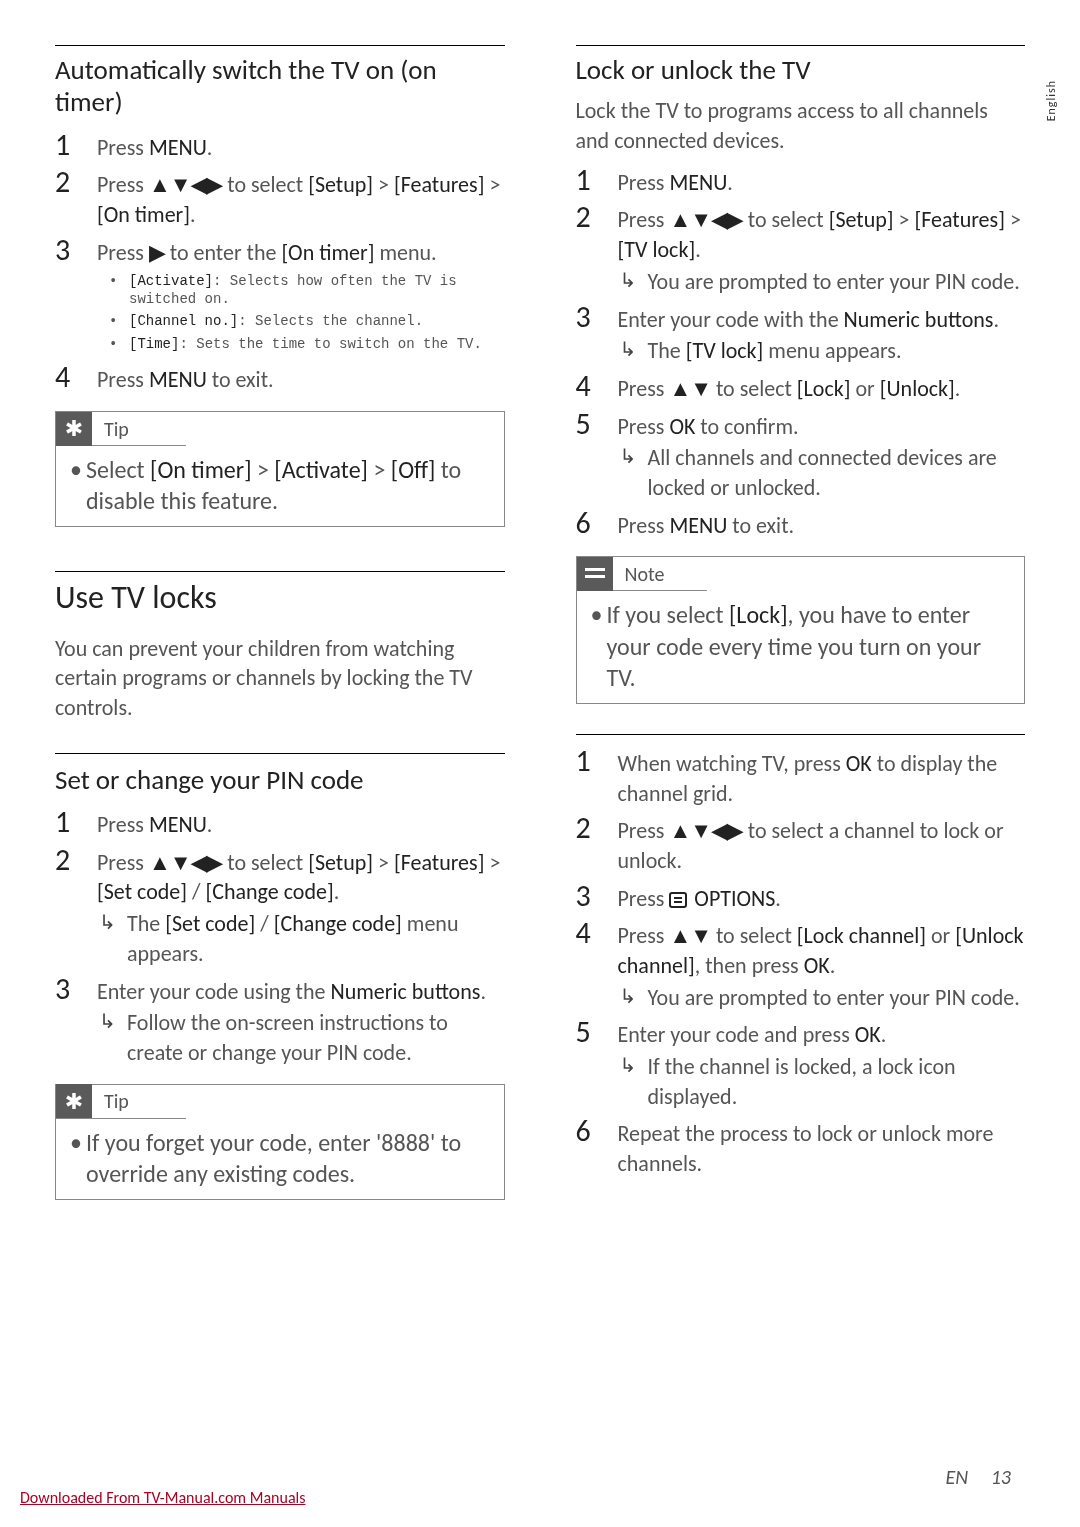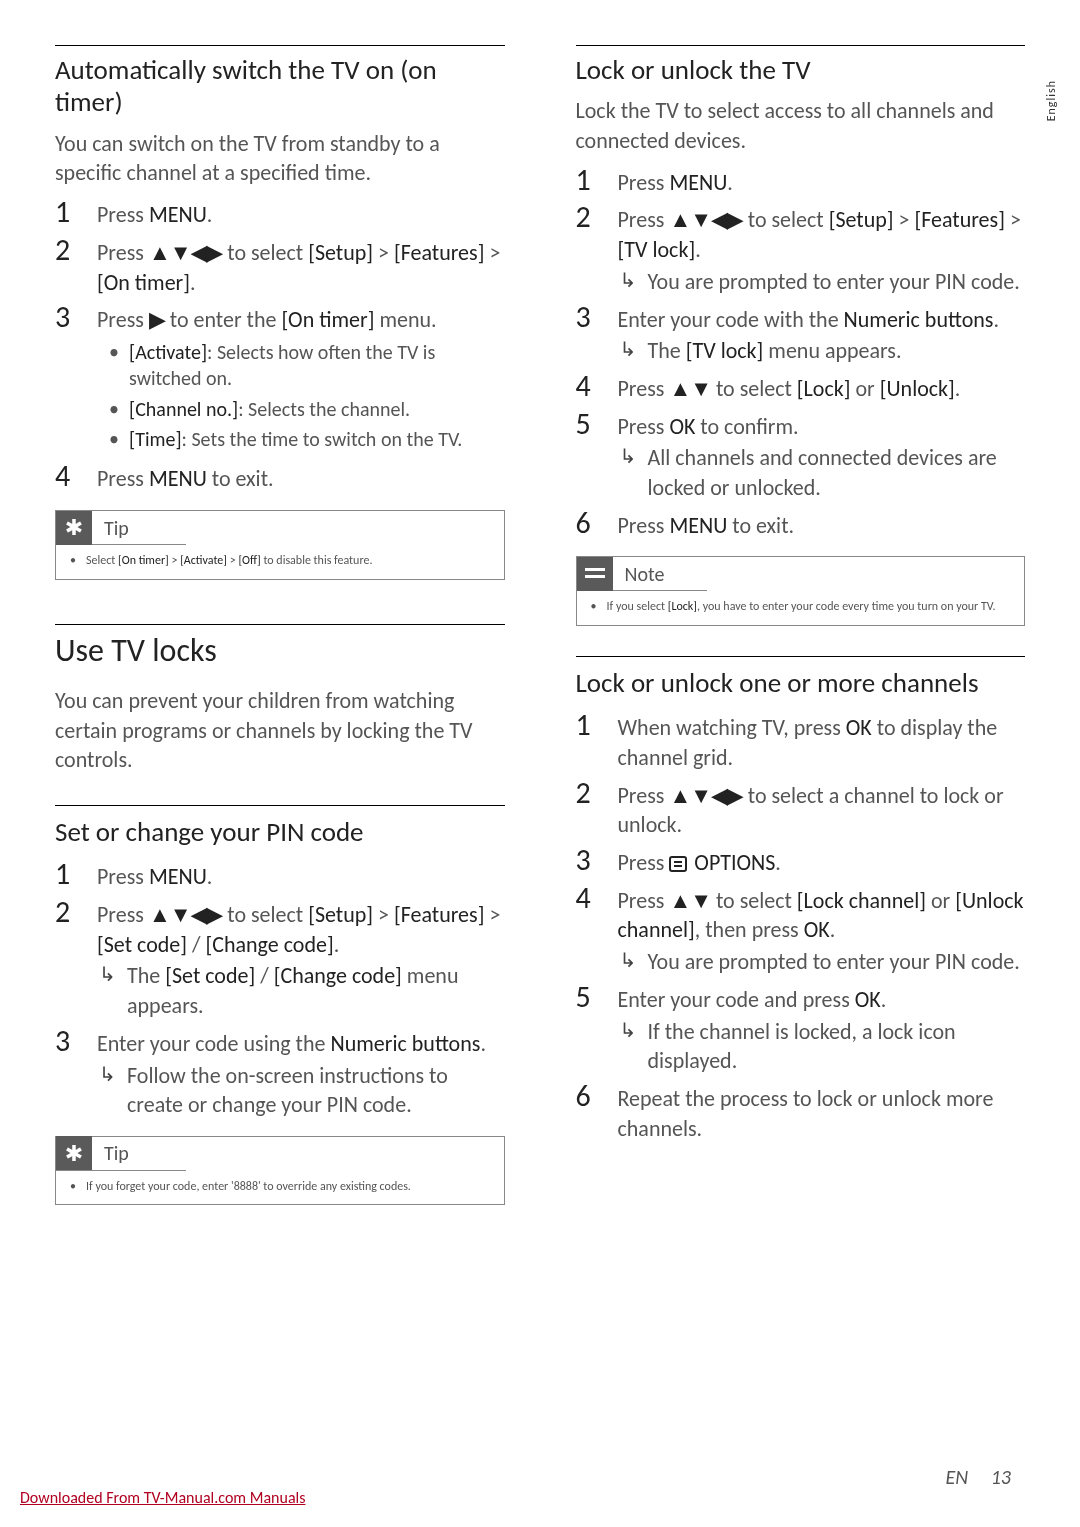--- a/index.html
+++ b/index.html
@@ -67,23 +67,24 @@
   }
   .bold { color: #222; font-weight: 500; }
   ul.bullets {
     list-style: none;
     margin-top: 4px;
   }
   ul.bullets li {
     position: relative;
     padding-left: 32px;
     margin-bottom: 4px;
-    font-size: 20px;
+    font-size: 14px;
     line-height: 1.32;
     color: #555;
+    font-family: Liberation Mono, monospace;
   }
   ul.bullets li::before {
     content: "•";
     position: absolute;
     left: 12px;
     top: 0;
     color: #555;
   }
   .sub-result {
     display: flex;
@@ -132,21 +133,21 @@
     color: #555;
     padding-left: 12px;
   }
   .callout-body {
     padding: 8px 12px 10px 12px;
   }
   .callout-body ul { list-style: none; }
   .callout-body li {
     position: relative;
     padding-left: 18px;
-    font-size: 12px;
+    font-size: 24px;
     line-height: 1.3;
     color: #555;
   }
   .callout-body li::before {
     content: "•";
     position: absolute;
     left: 2px;
     color: #555;
   }
   .side-tab {
@@ -199,21 +200,20 @@
 <body>
 
 <div class="side-tab">English</div>
 
 <div class="page">
 
   <div class="col">
 
     <hr class="hr-top">
     <h2 class="subsection">Automatically switch the TV on (on timer)</h2>
-    <p class="body">You can switch on the TV from standby to a specific channel at a specified time.</p>
 
     <ol class="steps">
       <li>
         <div class="step-num">1</div>
         <div class="step-body"><span>Press </span><span class="bold">MENU</span><span>.</span></div>
       </li>
       <li>
         <div class="step-num">2</div>
         <div class="step-body"><span>Press </span><span class="arrows">▲▼◀▶</span><span> to select </span><span class="bold">[Setup]</span><span> &gt; </span><span class="bold">[Features]</span><span> &gt; </span><span class="bold">[On timer]</span><span>.</span></div>
       </li>
@@ -292,21 +292,21 @@
           </ul>
       </div>
     </div>
 
   </div>
 
   <div class="col">
 
     <hr class="hr-top">
     <h2 class="subsection">Lock or unlock the TV</h2>
-    <p class="body">Lock the TV to select access to all channels and connected devices.</p>
+    <p class="body">Lock the TV to programs access to all channels and connected devices.</p>
 
     <ol class="steps">
       <li>
           <div class="step-num">1</div>
         <div class="step-body"><span>Press </span><span class="bold">MENU</span><span>.</span></div>
         </li>
       <li>
           <div class="step-num">2</div>
         <div class="step-body">
           <span>Press </span><span class="arrows">▲▼◀▶</span><span> to select </span><span class="bold">[Setup]</span><span> &gt; </span><span class="bold">[Features]</span><span> &gt; </span><span class="bold">[TV lock]</span><span>.</span>
@@ -357,21 +357,20 @@
         <div class="label">Note</div>
       </div>
       <div class="callout-body">
         <ul>
             <li><span>If you select </span><span class="bold">[Lock]</span><span>, you have to enter your code every time you turn on your TV.</span></li>
           </ul>
       </div>
     </div>
 
     <hr class="hr-mid">
-    <h2 class="subsection">Lock or unlock one or more channels</h2>
 
     <ol class="steps">
       <li>
           <div class="step-num">1</div>
         <div class="step-body"><span>When watching TV, press </span><span class="bold">OK</span><span> to display the channel grid.</span></div>
         </li>
       <li>
           <div class="step-num">2</div>
         <div class="step-body"><span>Press </span><span class="arrows">▲▼◀▶</span><span> to select a channel to lock or unlock.</span></div>
         </li>

